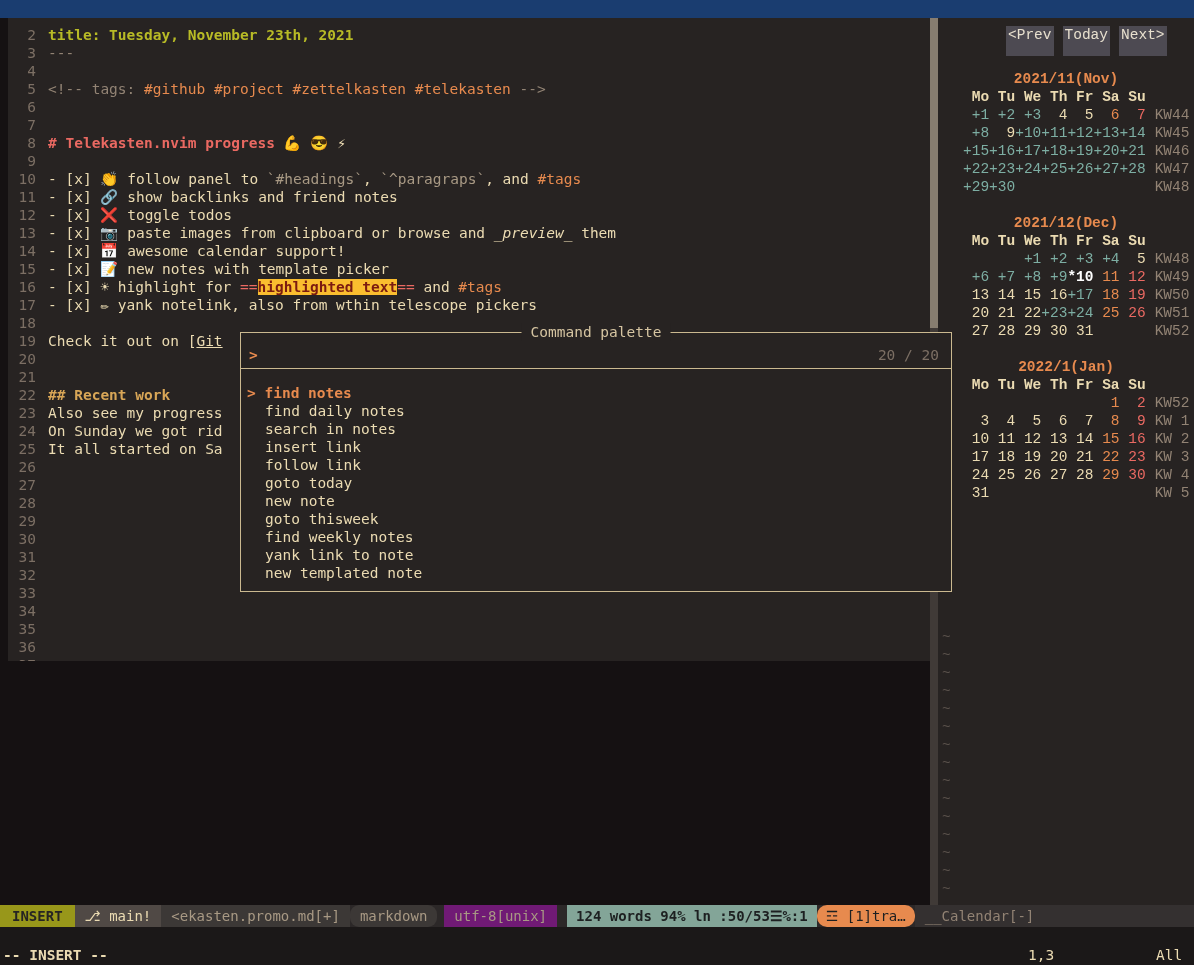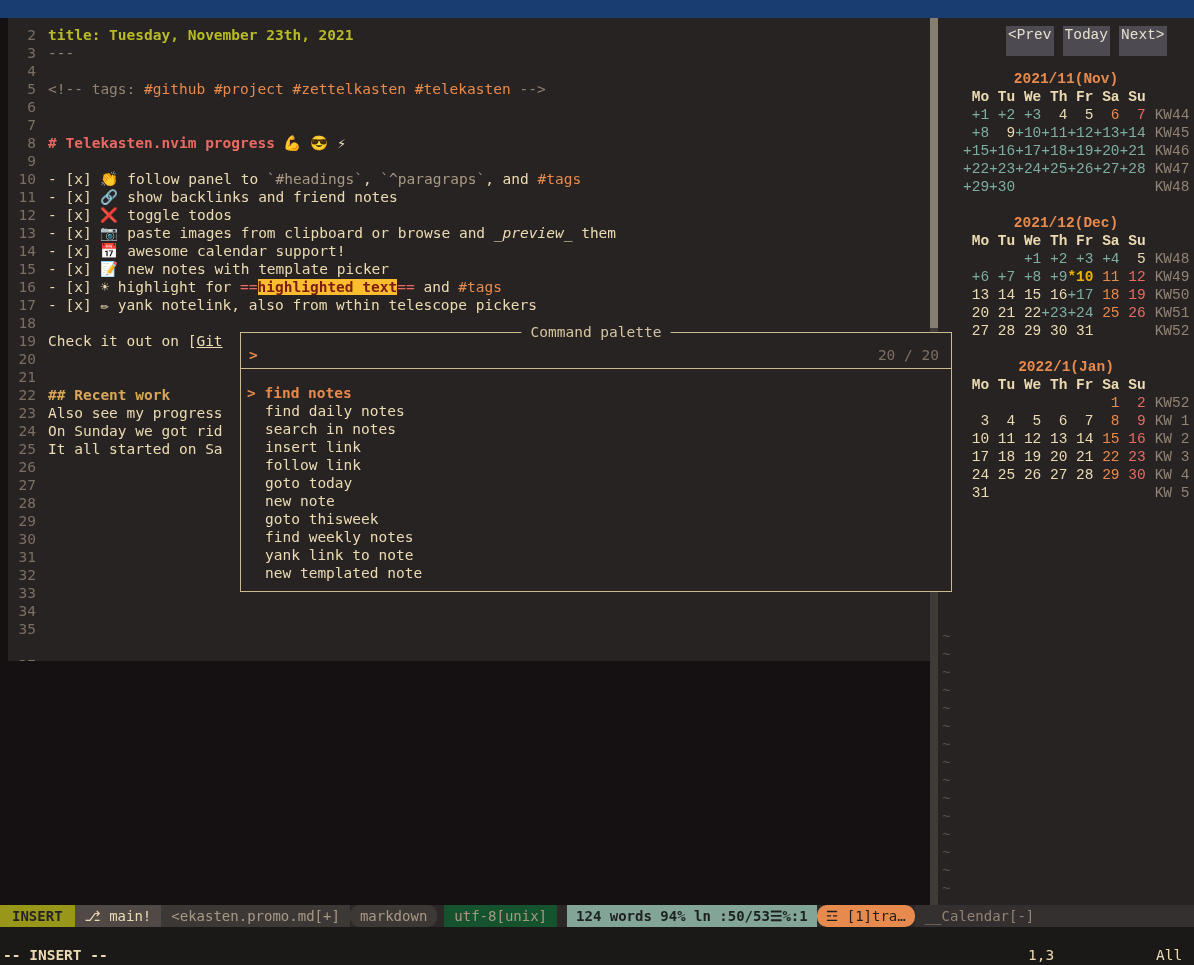--- a/index.html
+++ b/index.html
@@ -56,21 +56,21 @@
   .cal-btn { background:#4d4a52; color:#e8e0cf; padding:0 2px; cursor:default; }
   .cal-title { text-align:center; color:#e78a4e; font-weight:bold; }
   .cal-days { padding-left:25px; }
   .cell { display:inline-block; width:3ch; text-align:right; }
   .cal-head .cell { font-weight:bold; color:#ebdbb2; }
   .kw { color:#928374; margin-left:9px; }
   .d-plain { color:#ebdbb2; }
   .d-linked { color:#7daea3; }
   .d-sat { color:#e78a4e; }
   .d-sun { color:#ea6962; }
-  .d-today { color:#eab308; font-weight:bold; }
+  .d-today { color:#ffffff; font-weight:bold; }
   .tilde { padding-left:4px; color:#5a524c; }
   
   .palette {
     position:absolute; left:240px; top:332px; width:712px; height:260px;
     background:#272322; border:1px solid #cbb990; z-index:6;
   }
   .pal-title {
     position:absolute; top:-10px; left:50%; transform:translateX(-50%);
     background:#272322; padding:0 9px; color:#d5c4a1; white-space:pre;
   }
@@ -87,21 +87,21 @@
   .statusline {
     position:absolute; left:0; top:905px; width:1194px; height:22px;
     display:flex; background:#2c2828; font-size:14px; line-height:22px; white-space:pre;
   }
   .seg { padding:0 10px; }
   .seg-mode { background:#98971a; color:#262423; font-weight:bold; padding:0 12px; }
   .seg-branch { background:#504945; color:#ebdbb2; }
   .seg-file { background:#3c3836; color:#a89984; }
   .fill { flex:1; }
   .seg-ft { background:#3c3836; color:#a89984; margin-right:7px;border-radius:9px; }
-  .seg-enc { background:#14532d; color:#a89984; margin-right:10px; }
+  .seg-enc { background:#701a75; color:#a89984; margin-right:10px; }
   .seg-pos { background:#83a598; color:#1d2021; font-weight:bold; padding:0 9px; }
   .seg-warn { background:#e78a4e; color:#1d2021; padding:0 9px;border-radius:10px; }
   .seg-cal { width:284px; background:#343030; color:#928374; padding-left:10px; }
   
   .cmdline {
     position:absolute; left:0; top:927px; width:1194px; height:19px;
     background:#1b1818; line-height:19px; padding-left:3px; white-space:pre;
   }
   .bottomline {
     position:absolute; left:0; top:946px; width:1194px; height:19px;
@@ -146,20 +146,21 @@
     <div class="ed-row" style="top: 440px;"><span class="ln">26</span></div>
     <div class="ed-row" style="top: 458px;"><span class="ln">27</span></div>
     <div class="ed-row" style="top: 476px;"><span class="ln">28</span></div>
     <div class="ed-row" style="top: 494px;"><span class="ln">29</span></div>
     <div class="ed-row" style="top: 512px;"><span class="ln">30</span></div>
     <div class="ed-row" style="top: 530px;"><span class="ln">31</span></div>
     <div class="ed-row" style="top: 548px;"><span class="ln">32</span></div>
     <div class="ed-row" style="top: 566px;"><span class="ln">33</span></div>
     <div class="ed-row" style="top: 584px;"><span class="ln">34</span></div>
     <div class="ed-row" style="top: 602px;"><span class="ln">35</span></div>
+    <div class="ed-row" style="top: 620px;"><span class="ln">36</span></div>
     <div class="ed-row" style="top: 638px;"><span class="ln">37</span></div>
     <div class="ed-row" style="top: 656px;"><span class="ln">38</span></div>
     <div class="ed-row" style="top: 674px;"><span class="ln">39</span></div>
     <div class="ed-row" style="top: 692px;"><span class="ln">40</span></div>
     <div class="ed-row" style="top: 710px;"><span class="ln">41</span></div>
     <div class="ed-row" style="top: 728px;"><span class="ln">42</span></div>
     <div class="ed-row" style="top: 746px;"><span class="ln">43</span></div>
     <div class="ed-row" style="top: 764px;"><span class="ln">44</span></div>
     <div class="ed-row" style="top: 782px;"><span class="ln">45</span></div>
     <div class="ed-row" style="top: 800px;"><span class="ln">46</span></div>

